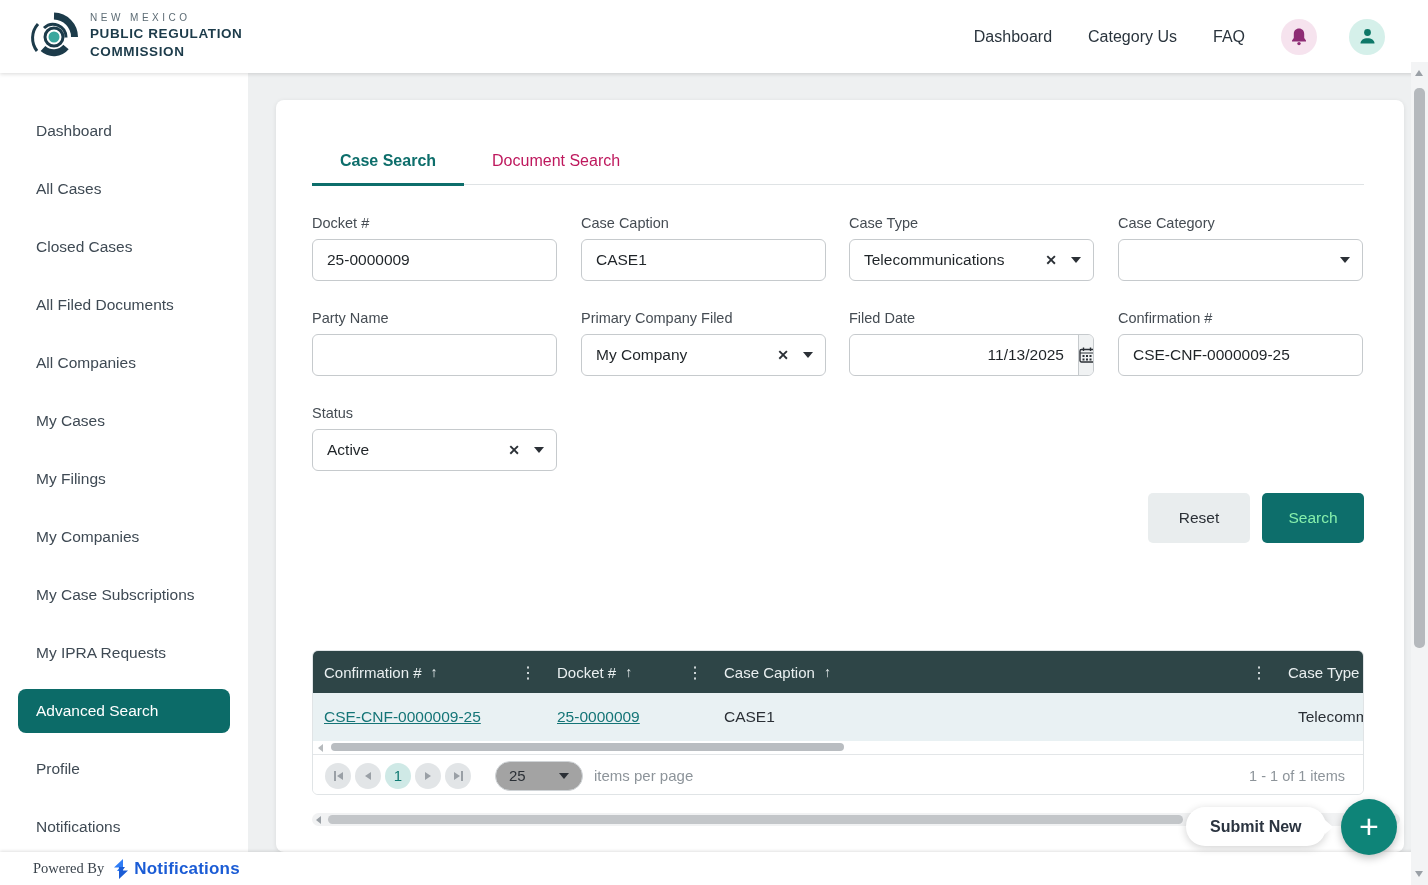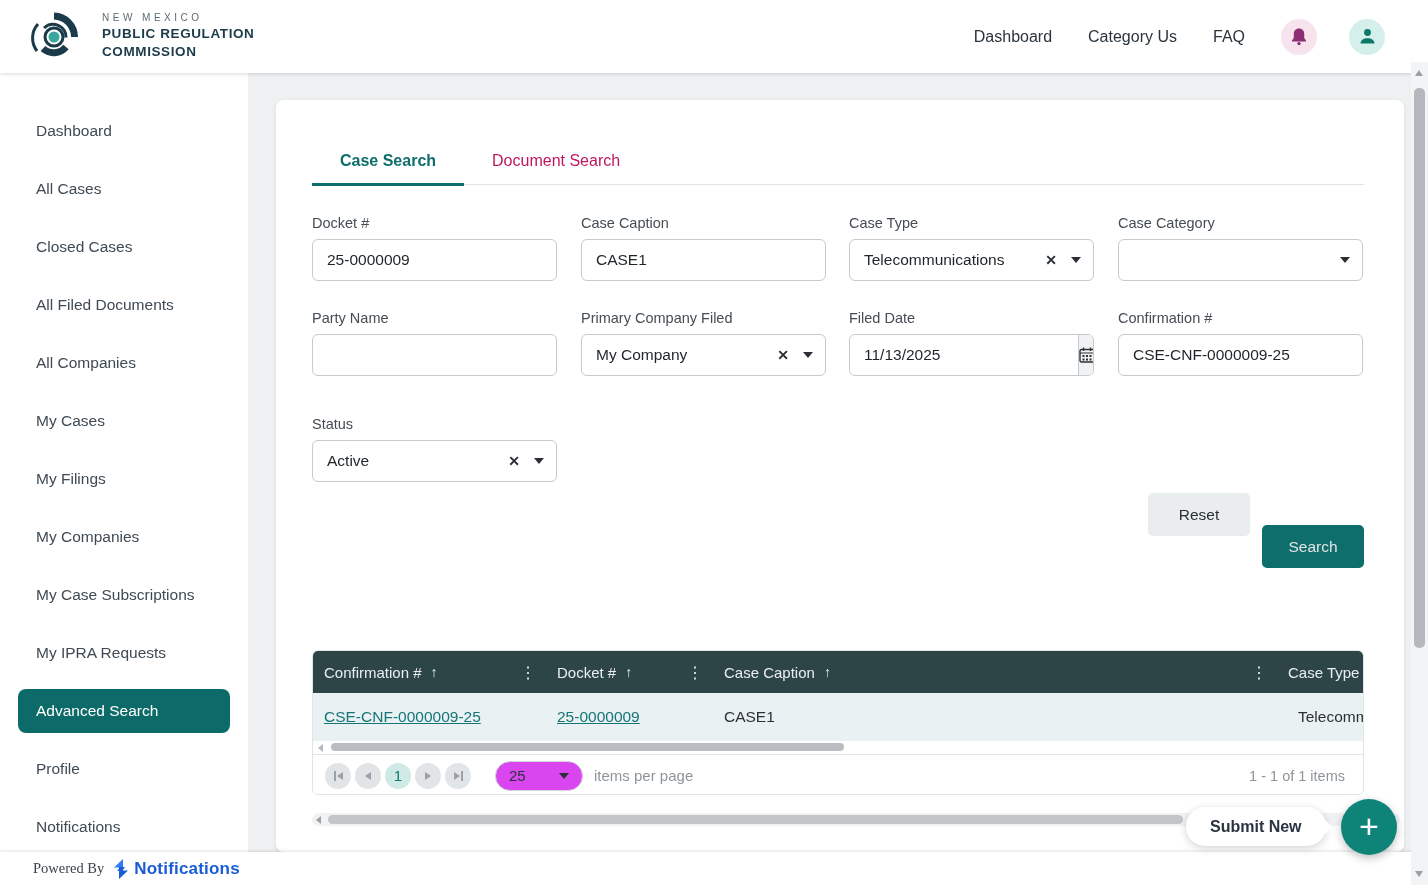--- a/index.html
+++ b/index.html
@@ -3,21 +3,21 @@
 <meta charset="utf-8">
 <style>
   * { margin:0; padding:0; box-sizing:border-box; }
   html,body { width:1428px; height:885px; overflow:hidden; }
   body { font-family:"Liberation Sans", sans-serif; background:#eef0f1; position:relative; color:#2b3036; }
 
   
   .hdr { position:absolute; top:0; left:0; width:100%; height:73px; background:#fff;
          box-shadow:0 1px 4px rgba(0,0,0,.15); display:flex; align-items:center; z-index:30; }
   .logo { display:flex; align-items:center; margin-left:28px; }
-  .logo-text { margin-left:22px; }
+  .logo-text { margin-left:10px; }
   .logo-l1 { font-size:10px; letter-spacing:3.5px; color:#5c6b74; margin-bottom:2px; }
   .logo-l2,.logo-l3 { font-size:13.5px; font-weight:bold; color:#1c3b4a; letter-spacing:.6px; line-height:1.3; }
   .hdr-nav { margin-left:auto; margin-right:43px; display:flex; align-items:center; gap:36px; }
   .nav-link { font-size:16px; color:#2a343d; cursor:pointer; }
   .icon-circle { width:36px; height:36px; border-radius:50%; display:flex; align-items:center; justify-content:center; cursor:pointer; }
   .bell-bg { background:#f6e3ee; }
   .avatar-bg { background:#d5f0ea; margin-left:-4px; }
 
   
   .sidebar { position:absolute; top:73px; left:0; width:248px; bottom:33px; background:#fff; padding-top:36px; z-index:5; }
@@ -47,30 +47,30 @@
   .control { width:100%; height:42px; border:1px solid #c6cacd; border-radius:6px; background:#fff;
              font-size:15.5px; color:#1f2428; font-family:"Liberation Sans", sans-serif; }
   input.control { padding:0 14px; outline:none; }
   .select { display:flex; align-items:center; padding:0 12px 0 14px; cursor:pointer; }
   .sel-val { flex:1; }
   .clear-x { font-size:14px; font-weight:bold; color:#2b3036; margin-right:14px; cursor:pointer; }
   .caret { width:0; height:0; border-left:5px solid transparent; border-right:5px solid transparent;
            border-top:6px solid #2b3036; cursor:pointer; }
   .date-wrap { display:flex; align-items:stretch; padding:0; overflow:hidden; }
   .date-input { flex:1; border:none; outline:none; padding:0 14px; font-size:15.5px; color:#1f2428;
-                font-family:"Liberation Sans", sans-serif; border-radius:6px 0 0 6px; }
+                font-family:"Liberation Sans", sans-serif; border-radius:6px 0 0 6px;text-align:right; }
   .date-btn { width:45px; border-left:1px solid #c6cacd; background:#f0f2f3; display:flex;
               align-items:center; justify-content:center; cursor:pointer; border-radius:0 6px 6px 0; }
 
   
   .btn-row { position:absolute; top:393px; right:40px; display:flex; gap:12px; }
-  .btn { height:43px; width:102px; border:none; border-radius:5px; font-size:15.5px;
+  .btn { height:50px; width:102px; border:none; border-radius:5px; font-size:15.5px;
          font-family:"Liberation Sans", sans-serif; cursor:pointer; }
   .btn-reset { background:#e9edee; color:#2b3036; }
-  .btn-search { background:#0d6e6b; color:#e5e5e5;margin-top:32px; }
+  .btn-search { background:#0d6e6b; color:#86efac; }
 
   
   .grid { position:absolute; left:36px; top:550px; width:1052px; height:145px;
           border:1px solid #e0e4e6; border-radius:6px; overflow:hidden; background:#fff; }
   .g-head { height:42px; background:#2e4547; display:flex; color:#e9eff0; }
   .g-col { display:flex; align-items:center; padding-left:11px; font-size:15px; cursor:pointer; }
   .g-sort { margin-left:9px; font-size:14px; }
   .g-menu { margin-left:auto; margin-right:10px; font-size:16px; letter-spacing:0; cursor:pointer; }
   .w-conf { width:233px; } .w-dock { width:167px; } .w-capt { width:564px; } .w-type { flex:1; }
   .g-row { height:48px; background:#e9f1f3; display:flex; align-items:center; }
@@ -84,21 +84,21 @@
               background:#b9bdc1; cursor:pointer; }
   
   .pager { height:42px; border-top:1px solid #e3e6e8; display:flex; align-items:center; padding:0 12px; background:#fff; }
   .pg-btn { width:26px; height:26px; border-radius:50%; background:#e2e5e7; display:flex; align-items:center;
             justify-content:center; margin-right:4px; cursor:pointer; gap:1px; }
   .pg-btn.current { background:#cfe9e6; color:#0f7a72; font-size:15px; }
   .tri-l { width:0; height:0; border:4.5px solid transparent; border-right:6px solid #9aa0a6; border-left:0; }
   .tri-r { width:0; height:0; border:4.5px solid transparent; border-left:6px solid #9aa0a6; border-right:0; }
   .pg-bar { width:2px; height:10px; background:#9aa0a6; }
   .pg-pill { margin-left:20px; width:88px; height:30px; border:1px solid #d0d4d7; border-radius:15px;
-             background:#d946ef; display:flex; align-items:center; padding:0 13px; cursor:pointer; font-size:15px;justify-content:center; }
+             background:#a3a3a3; display:flex; align-items:center; padding:0 13px; cursor:pointer; font-size:15px;justify-content:center; }
   .pg-pill .caret { margin-left:auto; border-top-color:#2b3036; }
   .pg-label { margin-left:11px; font-size:15px; color:#8d949a; }
   .pg-range { margin-left:auto; margin-right:6px; font-size:14.5px; color:#8d949a; }
 
   
   .hscroll { position:absolute; left:36px; top:713px; width:1088px; height:13px; background:#f1f2f3;
              border-radius:7px; }
   .h-arrow-l { position:absolute; left:4px; top:3px; width:0; height:0; border:4px solid transparent;
                border-right:5px solid #9aa0a6; border-left:0; cursor:pointer; }
   .h-thumb { position:absolute; left:16px; top:2px; width:855px; height:9px; border-radius:5px;
@@ -243,21 +243,21 @@
           </g>
         </svg>
       </div>
     </div>
   </div>
   <div class="field" style="left:842px; top:210px;">
     <div class="f-label">Confirmation #</div>
     <input class="control" value="CSE-CNF-0000009-25" style="">
   </div>
 
-  <div class="field" style="left:36px; top:316px;">
+  <div class="field" style="left:36px; top:305px;">
     <div class="f-label">Status</div>
     <div class="control select">
       <span class="sel-val">Active</span>
       <span class="clear-x">✕</span>
       <span class="caret"></span>
     </div>
   </div>
 
   <div class="btn-row">
     <button class="btn btn-reset">Reset</button>

